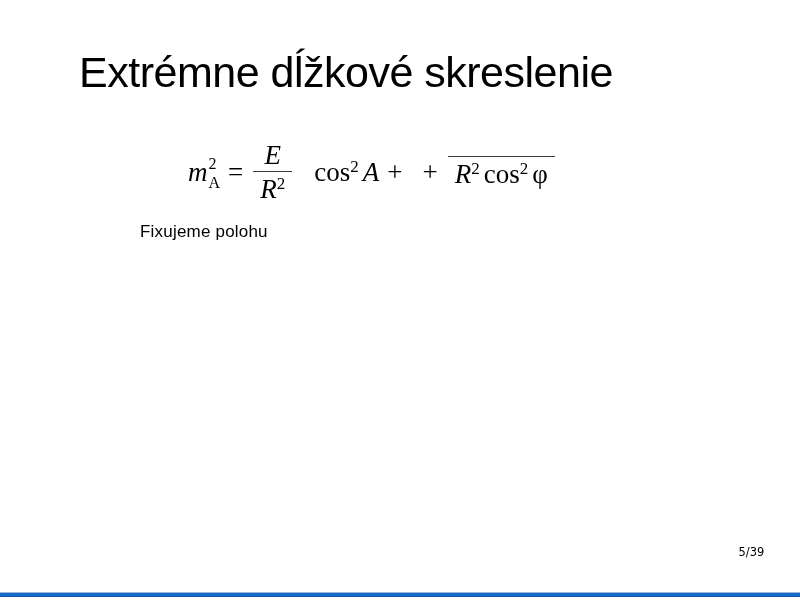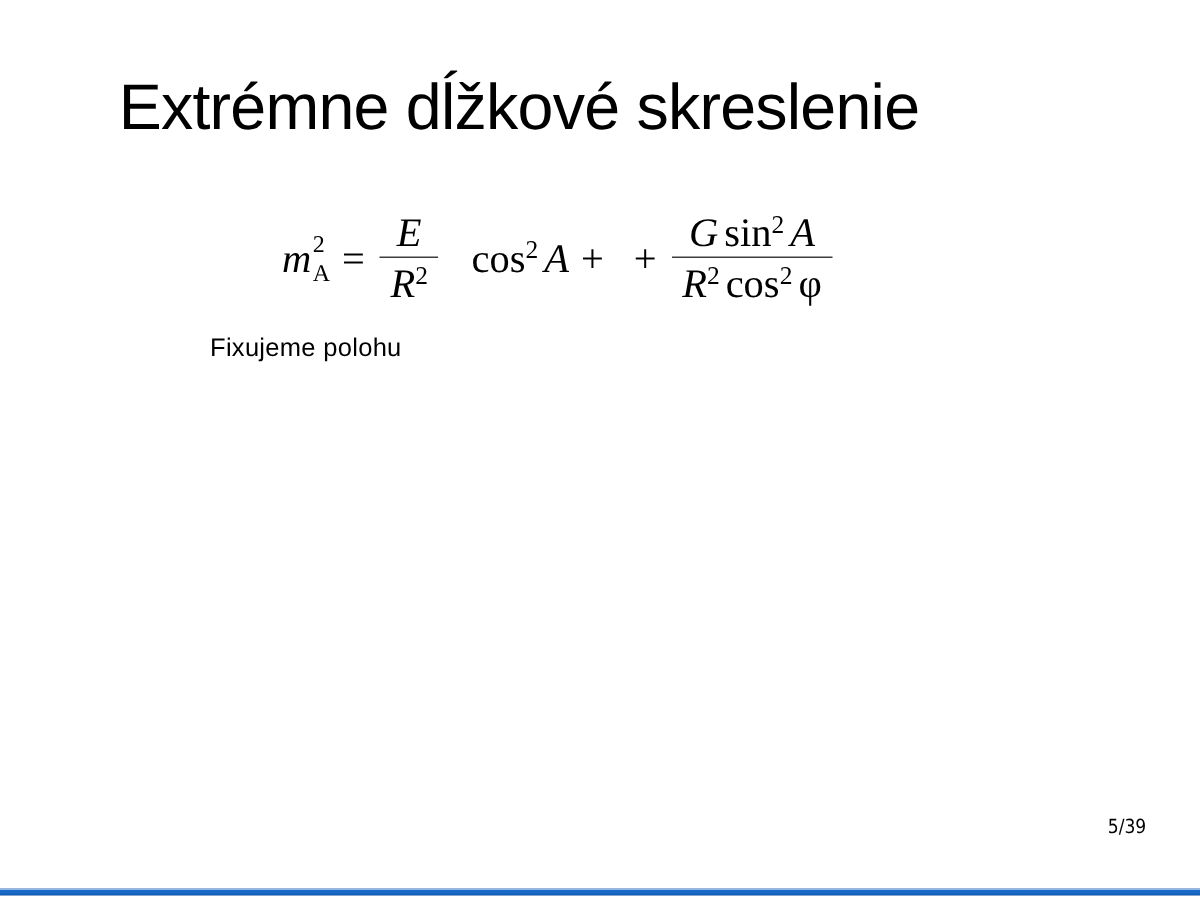--- a/index.html
+++ b/index.html
@@ -116,21 +116,20 @@
     <span style="margin-left:20px;"><span class="fn">cos</span><sup class="e">2</sup><span class="var sp2">A</span></span>
 
     <span class="op">+</span>
 
     <span class="frac">
     </span>
 
     <span class="op">+</span>
 
     <span class="frac">
-      <span class="num"><span class="var">G</span><span class="fn sp2">sin</span><sup class="e">2</sup><span class="var sp2">A</span></span>
       <span class="den"><span class="var">R</span><sup class="e">2</sup><span class="fn sp2">cos</span><sup class="e">2</sup><span class="fn sp2">φ</span></span>
     </span>
 
   </div>
 
   <div class="body-text">Fixujeme polohu</div>
 
   <div class="page-number">5/39</div>
 
   <div class="bottom-line"></div>

